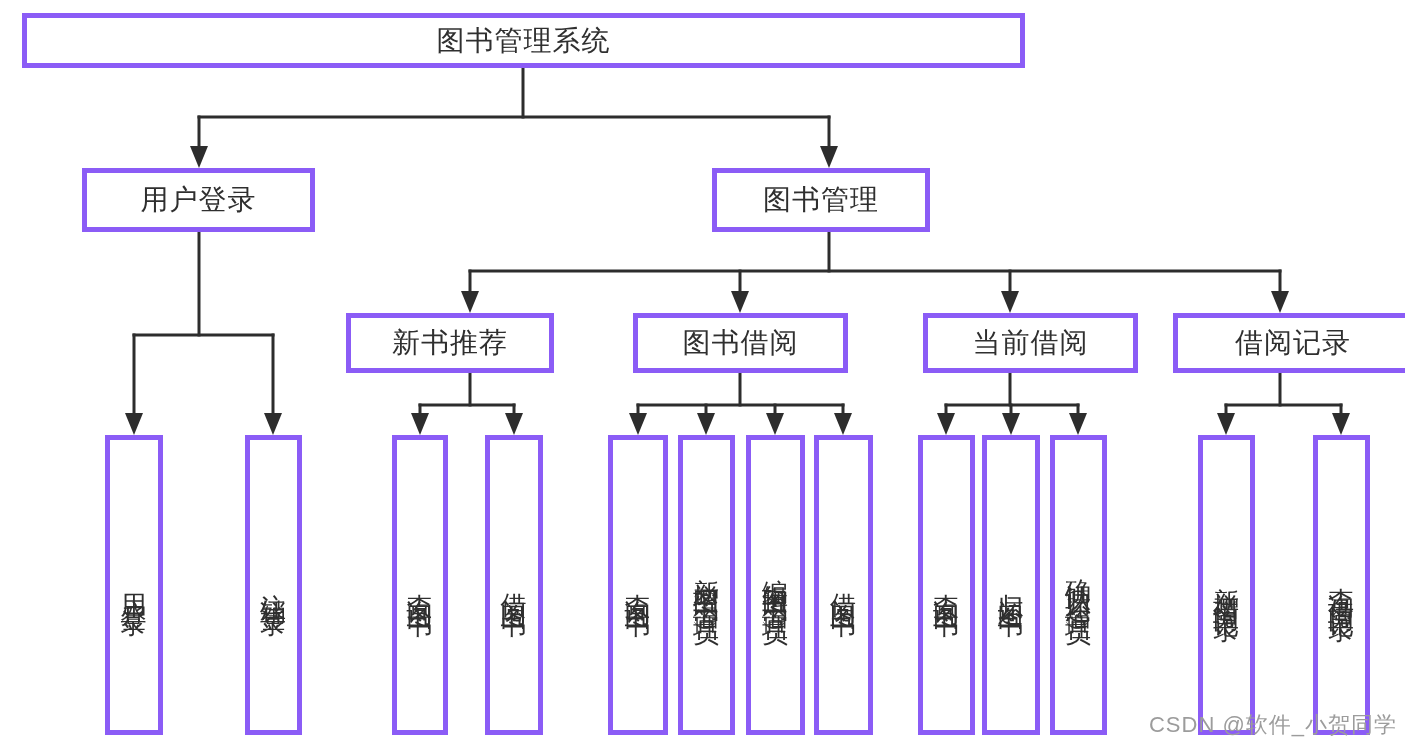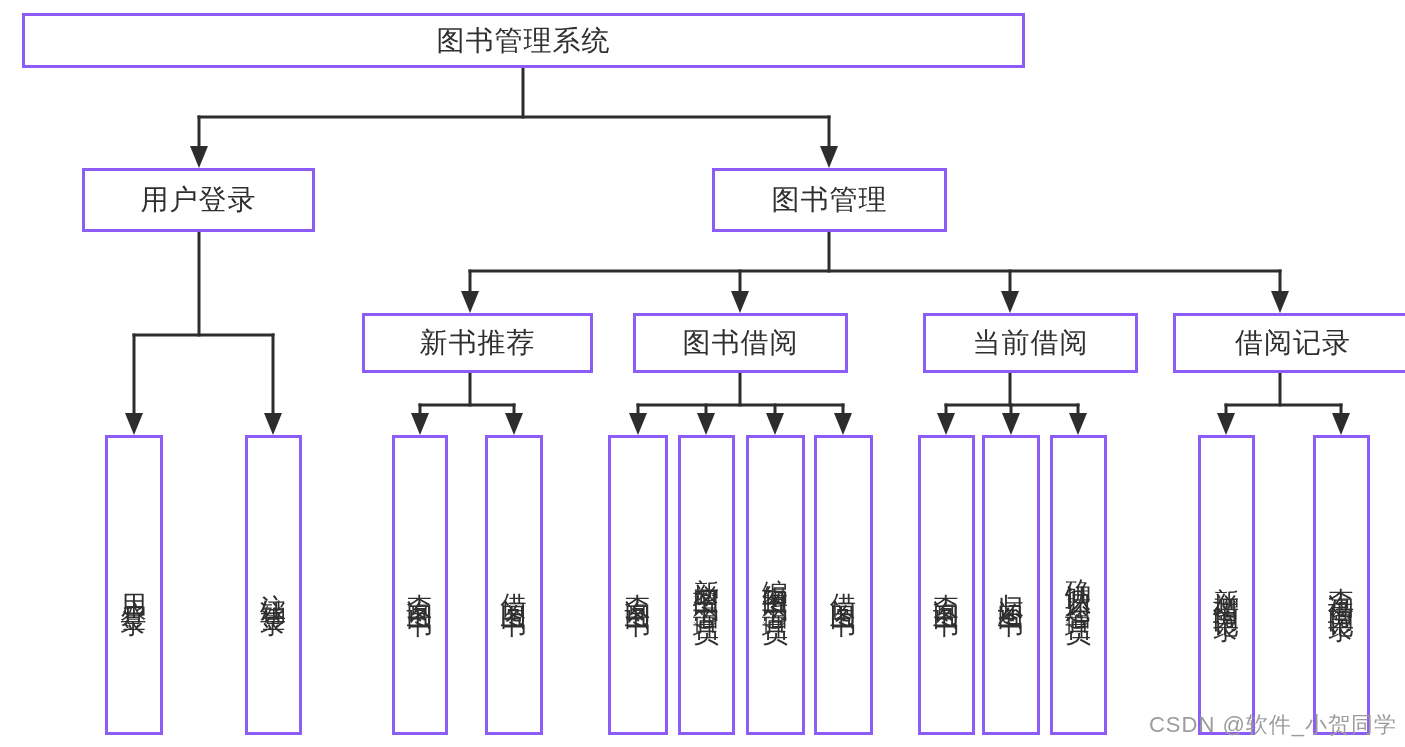--- a/index.html
+++ b/index.html
@@ -4,21 +4,21 @@
 <style>
   html,body{margin:0;padding:0;background:#ffffff;}
   .canvas{
     position:relative;width:1405px;height:747px;background:#ffffff;
     font-family:"Liberation Sans",sans-serif;color:#2f2f2f;overflow:hidden;
   }
   .connectors{position:absolute;left:0;top:0;z-index:1;}
   .connectors line{stroke:#2d2d2d;stroke-width:3;stroke-linecap:square;}
   .connectors path{fill:#2d2d2d;stroke:none;}
   .node{
-    position:absolute;background:#ffffff;border:3px solid #8b5cf6;
+    position:absolute;background:#ffffff;border:5px solid #8b5cf6;
     box-sizing:border-box;display:flex;align-items:center;justify-content:center;
     z-index:2;
   }
   .h-label{font-size:28px;letter-spacing:1px;white-space:nowrap;}
   .leaf .v-label{
     writing-mode:vertical-rl;text-orientation:mixed;
     font-size:26px;letter-spacing:6px;line-height:1;white-space:nowrap;
   }
   .watermark{
     position:absolute;right:8px;bottom:7px;z-index:5;
@@ -99,25 +99,25 @@
     </g>
   </svg>
 
   <div class="node" style="left:22px;top:13px;width:1003px;height:55px;">
     <span class="h-label">图书管理系统</span>
   </div>
 
   <div class="node" style="left:82px;top:168px;width:233px;height:64px;">
     <span class="h-label">用户登录</span>
   </div>
-  <div class="node" style="left:712px;top:168px;width:235px;height:64px;">
+  <div class="node" style="left:712px;top:168px;width:218px;height:64px;">
     <span class="h-label">图书管理</span>
   </div>
 
-  <div class="node" style="left:362px;top:313px;width:231px;height:60px;justify-content:center;">
+  <div class="node" style="left:346px;top:313px;width:208px;height:60px;justify-content:center;">
     <span class="h-label">新书推荐</span>
   </div>
   <div class="node" style="left:633px;top:313px;width:215px;height:60px;">
     <span class="h-label">图书借阅</span>
   </div>
   <div class="node" style="left:903px;top:313px;width:215px;height:60px;margin-left:20px;">
     <span class="h-label">当前借阅</span>
   </div>
   <div class="node" style="left:1173px;top:313px;width:240px;height:60px;">
     <span class="h-label">借阅记录</span>

